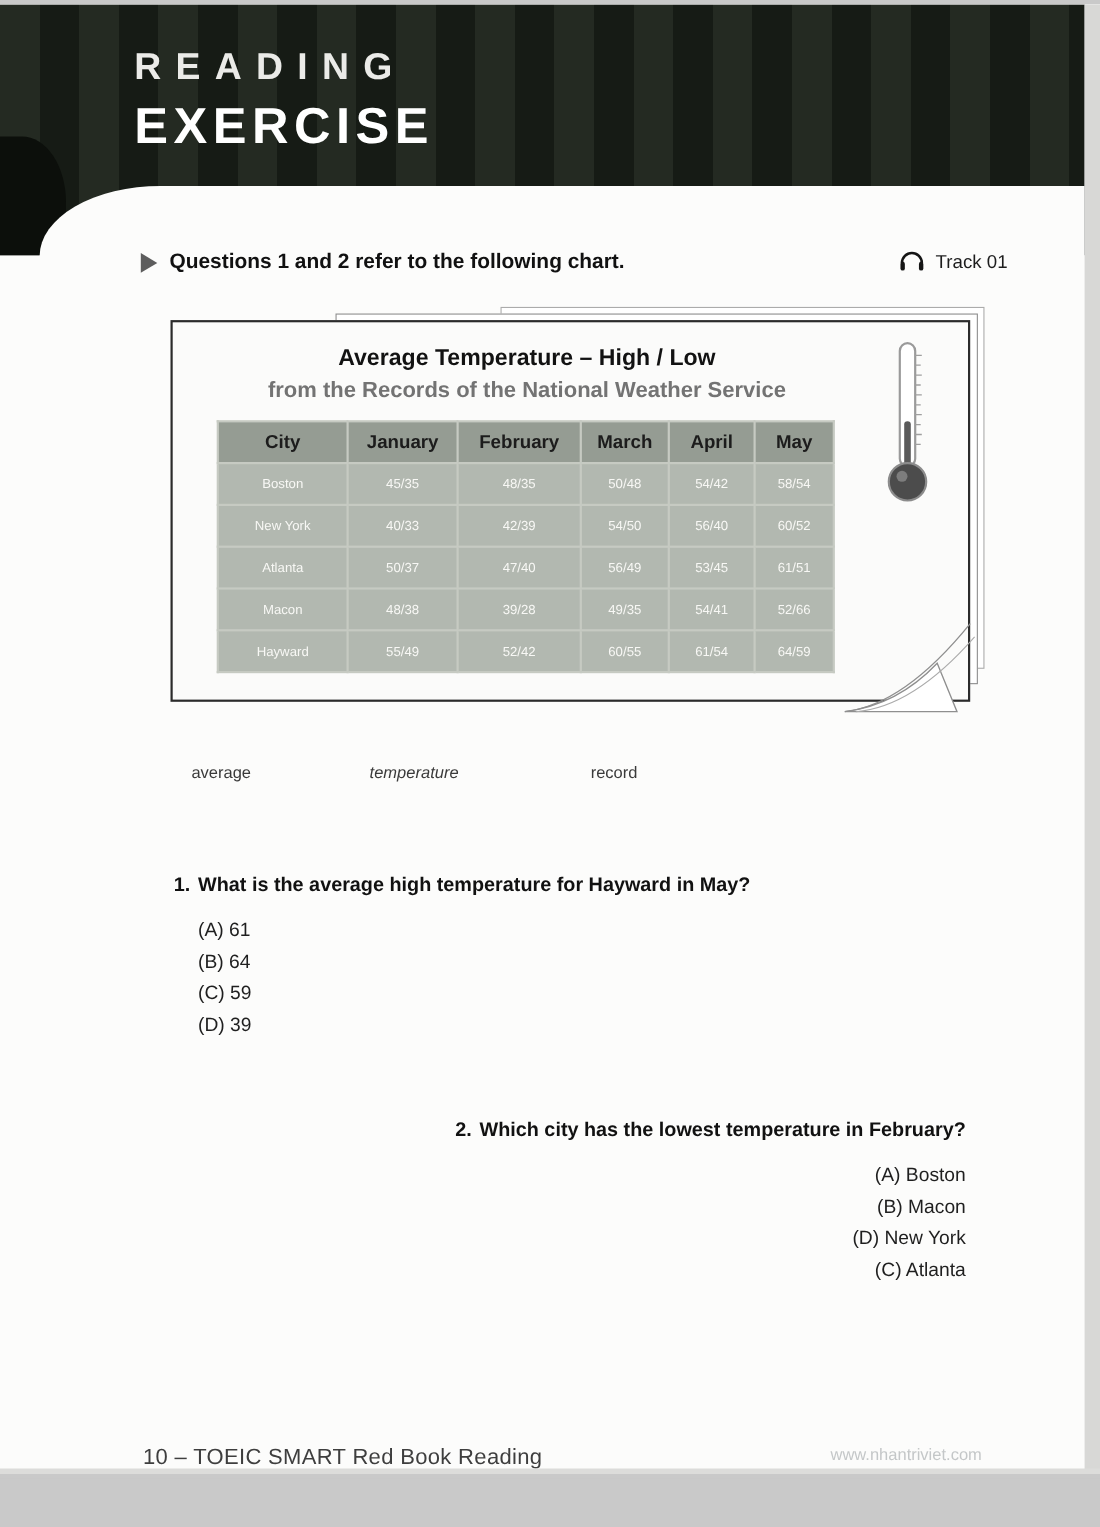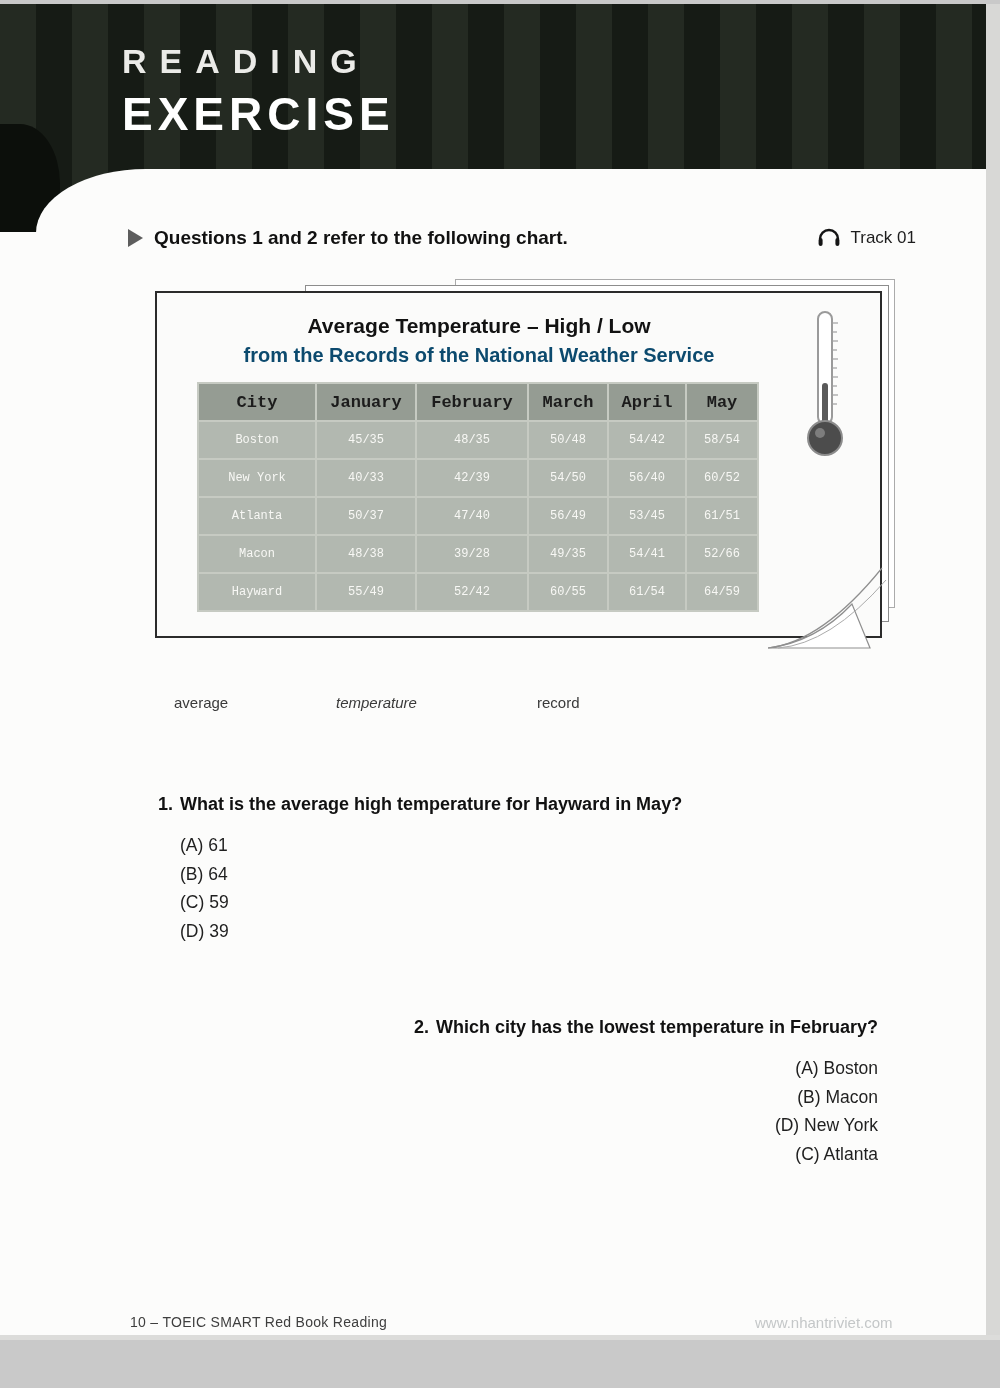--- a/index.html
+++ b/index.html
@@ -38,25 +38,25 @@
   .headphones{flex:none;margin-right:8px;}
   .track-label{font-size:17px;color:#1d1d1d;}
 
   
   .chart-wrap{position:absolute;top:287px;left:155px;width:727px;height:347px;}
   .sheet-back2{position:absolute;top:-12px;left:300px;right:-13px;bottom:30px;border:1px solid #ababab;background:#fff;}
   .sheet-back1{position:absolute;top:-6px;left:150px;right:-7px;bottom:16px;border:1px solid #8d8d8d;background:#fff;}
   .chart-card{position:absolute;top:0;left:0;right:0;bottom:0;border:2px solid #2b2b2b;background:#fbfbfa;}
   .chart-title{margin:18px 0 0 22px;width:600px;text-align:center;line-height:1.45;}
   .chart-title-line1{font-size:21px;font-weight:700;color:#121212;}
-  .chart-title-line2{font-size:20px;font-weight:700;color:#0c4a6e;}
+  .chart-title-line2{font-size:20px;font-weight:700;color:#737373;}
 
   table.temp-table{
     border-collapse:collapse;table-layout:fixed;width:560px;
-    margin:12px 0 0 40px;font-family:Liberation Mono, monospace;
+    margin:12px 0 0 40px;font-family:Liberation Sans, sans-serif;
   }
   .temp-table th,.temp-table td{border:2px solid #c6cac2;text-align:center;height:36px;padding:0;}
   .temp-table thead th{background:#959c93;color:#1c1c1c;font-size:17px;font-weight:700;}
   .temp-table tbody td{background:#b2b8b0;color:#f8f8f5;font-size:12px;}
   .col-city{width:118px;}.col-jan{width:100px;}.col-feb{width:112px;}
   .col-mar{width:80px;}.col-apr{width:78px;}.col-may{width:72px;}
 
   .thermometer{position:absolute;top:16px;right:30px;}
   .page-curl{position:absolute;right:-14px;bottom:-22px;}
 
@@ -71,21 +71,21 @@
   .question{position:absolute;left:158px;width:720px;}
   .q1{top:790px;}
   .q2{top:1013px;text-align:right;}
   .q-head{font-size:18px;font-weight:700;color:#111;}
   .q-num{margin-right:7px;}
   .q-options{margin:16px 0 0 22px;}
   .q-option{font-size:17.5px;color:#1f1f1f;line-height:28.5px;}
 
   
   .footer{position:absolute;top:1310px;left:0;width:100%;height:22px;}
-  .footer-left{position:absolute;left:130px;font-size:14px;color:#3e3e3e;letter-spacing:0.3px;}
+  .footer-left{position:absolute;left:130px;font-size:20px;color:#3e3e3e;letter-spacing:0.3px;}
   .footer-right{position:absolute;left:755px;font-size:15px;color:#c4c7c8;}
 </style>
 </head>
 <body>
 
 <div class="page">
 
   <div class="banner">
     <div class="banner-left-dark"></div>
     <div class="banner-curve"></div>

